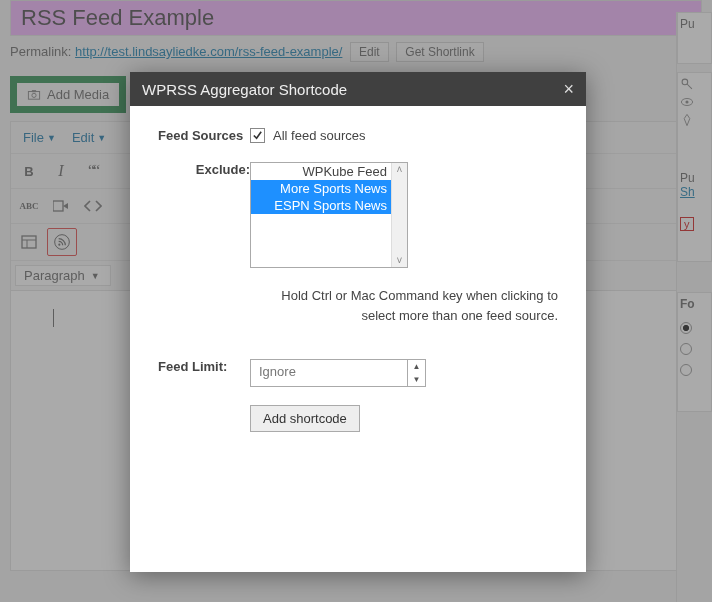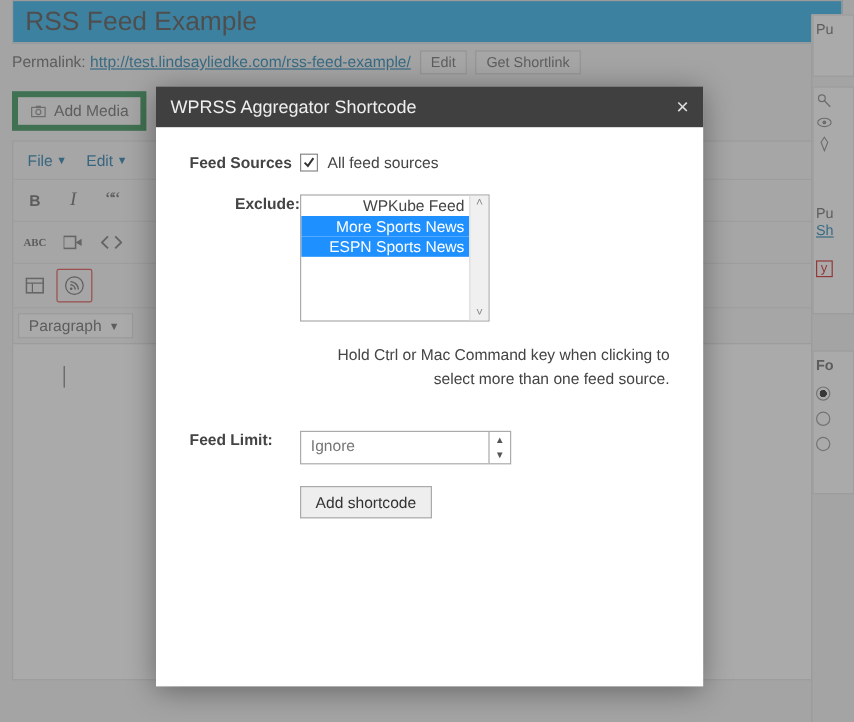--- a/index.html
+++ b/index.html
@@ -1,26 +1,26 @@
 <!DOCTYPE html>
 <html><head>
 <meta charset="utf-8">
 <style>
   * { box-sizing: border-box; margin: 0; padding: 0; }
   html, body { width: 712px; height: 602px; overflow: hidden; font-family: -apple-system, "Segoe UI", Arial, sans-serif; font-size: 13px; color: #333; background: #f1f1f1; }
   .page { position: relative; width: 712px; height: 602px; }
 
   
   .editor-area { position: absolute; inset: 0; padding: 0; }
-  .title-box { background: #0ea5e9; border: 1px solid #ddd; margin: 0 10px 6px 10px; padding: 4px 10px; }
+  .title-box { background: #f0abfc; border: 1px solid #ddd; margin: 0 10px 6px 10px; padding: 4px 10px; }
   .title-box h1 { font-size: 22px; font-weight: 400; color: #333; }
   .permalink-row { margin: 0 10px 10px 10px; font-size: 13px; color: #555; }
   .permalink-row a { color: #0073aa; text-decoration: underline; }
   .perm-btn { display: inline-block; background: #f7f7f7; border: 1px solid #ccc; padding: 2px 8px; font-size: 12px; margin-left: 4px; color: #555; }
-  .add-media { display: inline-flex; align-items: center; gap: 6px; background: #f7f7f7; border: 5px solid #15803d; padding: 4px 10px; margin: 4px 10px 8px 10px; color: #555; font-size: 13px; }
+  .add-media { display: inline-flex; align-items: center; gap: 6px; background: #f7f7f7; border: 7px solid #15803d; padding: 4px 10px; margin: 4px 10px 8px 10px; color: #555; font-size: 13px; }
   .add-media svg { width: 14px; height: 14px; }
   .toolbar { background: #f5f5f5; border: 1px solid #ddd; margin: 0 10px; padding: 0; }
   .menu-row { display: flex; gap: 0; border-bottom: 1px solid #e5e5e5; padding: 4px 4px; }
   .menu-item { padding: 4px 8px; font-size: 13px; color: #0369a1; display: inline-flex; align-items: center; gap: 3px; }
   .menu-item .caret { font-size: 9px; }
   .icon-row { display: flex; gap: 4px; padding: 4px 4px; border-bottom: 1px solid #e5e5e5; }
   .tb-btn { width: 28px; height: 26px; display: inline-flex; align-items: center; justify-content: center; color: #555; font-family: Georgia, serif; }
   .tb-btn.bold { font-weight: bold; font-family: Arial; }
   .tb-btn.italic { font-style: italic; font-family: Georgia; font-size: 16px; }
   .tb-btn.quote::before { content: "\201C\201C"; font-size: 16px; letter-spacing: -2px; }

